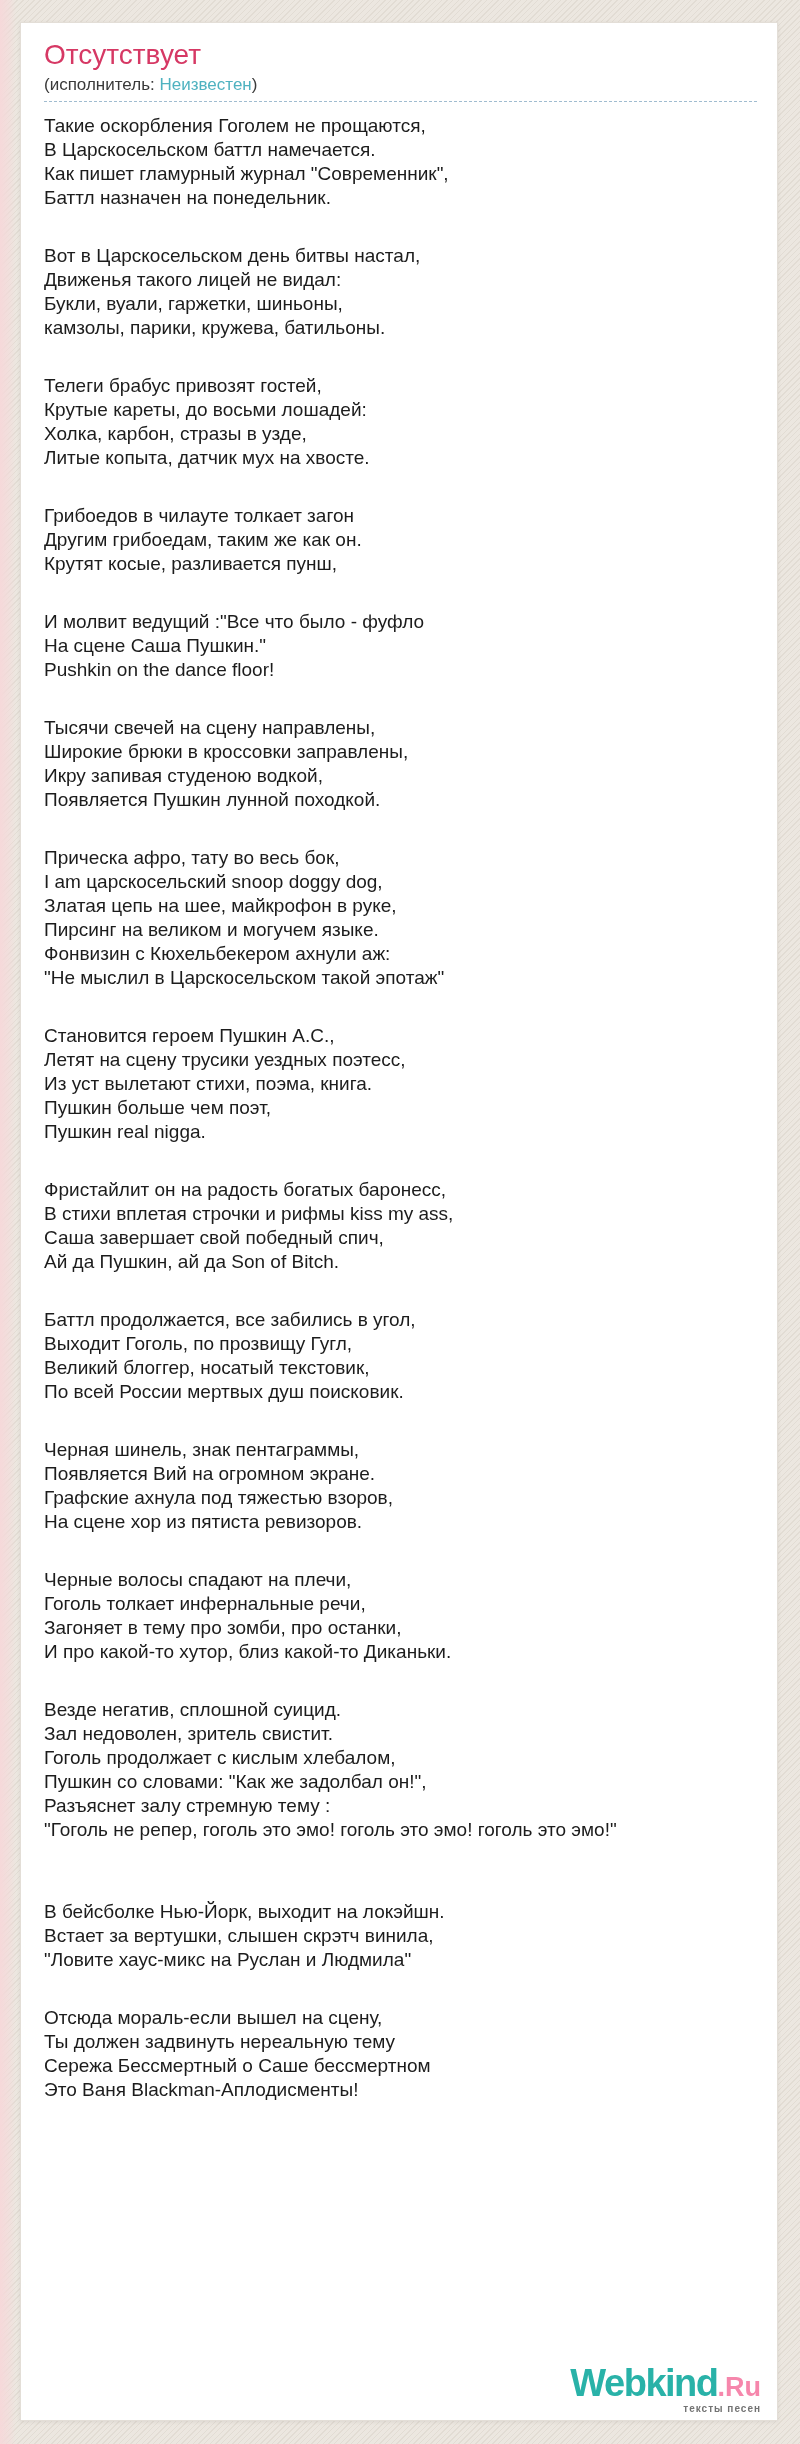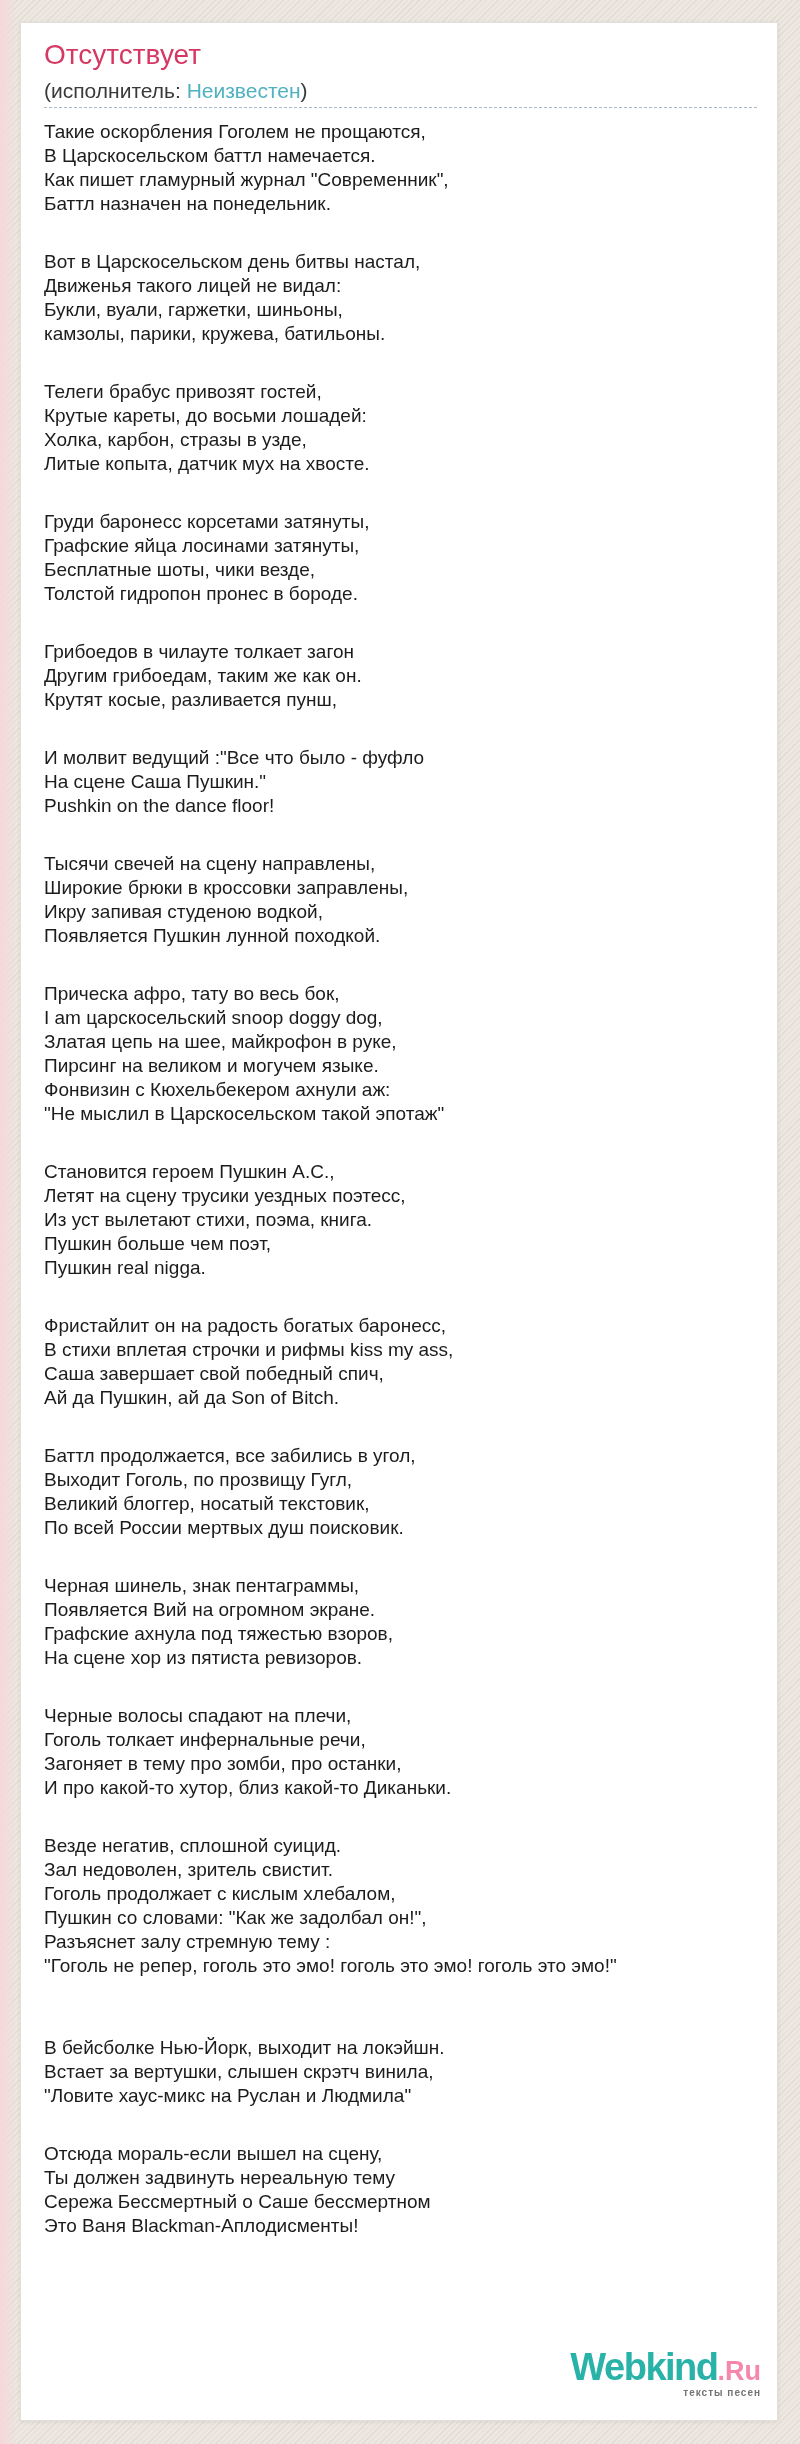--- a/index.html
+++ b/index.html
@@ -20,43 +20,43 @@
   .page-box {
     position: absolute; left: 20px; top: 22px;
     width: 758px; height: 2399px;
     box-sizing: border-box;
     background: #ffffff;
     border: 1px solid #e3ded7;
     box-shadow: 0 1px 4px rgba(0,0,0,0.07);
     padding: 16px 20px 0 23px;
   }
   .song-title {
-    margin: 0 0 10px 0;
+    margin: 0 0 4px 0;
     font-size: 28px;
     line-height: 32px;
     font-weight: 400;
     color: #d63864;
   }
   .song-subtitle {
-    font-size: 21px;
+    font-size: 17px;
     line-height: 20px;
     color: #3a3a3a;
     padding-bottom: 6px;
     border-bottom: 1px dashed #a0bcd0;
   }
   .artist-link { color: #4fb2c0; text-decoration: none; cursor: pointer; }
   .lyrics {
     padding-top: 12px;
     font-size: 19px;
     line-height: 24px;
     color: #1c1c1c;
   }
   .lyrics p { margin: 0 0 34px 0; }
   .logo {
-    position: absolute; right: 16px; bottom: 22px;
+    position: absolute; right: 16px; bottom: 6px;
     text-align: right;
     line-height: 1;
     cursor: pointer;
   }
   .logo-main {
     font-weight: bold;
     font-size: 38px;
     letter-spacing: -1.5px;
     color: #29b2a8;
   }
@@ -83,21 +83,20 @@
   <h1 class="song-title">Отсутствует</h1>
 
   <div class="song-subtitle">
     <span>(исполнитель: </span><a class="artist-link">Неизвестен</a><span>)</span>
   </div>
 
   <div class="lyrics">
       <p><span>Такие оскорбления Гоголем не прощаются,</span><br><span>В Царскосельском баттл намечается.</span><br><span>Как пишет гламурный журнал "Современник",</span><br><span>Баттл назначен на понедельник.</span></p>
       <p><span>Вот в Царскосельском день битвы настал,</span><br><span>Движенья такого лицей не видал:</span><br><span>Букли, вуали, гаржетки, шиньоны,</span><br><span>камзолы, парики, кружева, батильоны.</span></p>
       <p><span>Телеги брабус привозят гостей,</span><br><span>Крутые кареты, до восьми лошадей:</span><br><span>Холка, карбон, стразы в узде,</span><br><span>Литые копыта, датчик мух на хвосте.</span></p>
-      <p><span>Груди баронесс корсетами затянуты,</span><br><span>Графские яйца лосинами затянуты,</span><br><span>Бесплатные шоты, чики везде,</span><br><span>Толстой гидропон пронес в бороде.</span></p>
       <p><span>Грибоедов в чилауте толкает загон</span><br><span>Другим грибоедам, таким же как он.</span><br><span>Крутят косые, разливается пунш,</span><br></p>
       <p><span>И молвит ведущий :"Все что было - фуфло</span><br><span>На сцене Саша Пушкин."</span><br><span>Pushkin on the dance floor!</span></p>
       <p><span>Тысячи свечей на сцену направлены,</span><br><span>Широкие брюки в кроссовки заправлены,</span><br><span>Икру запивая студеною водкой,</span><br><span>Появляется Пушкин лунной походкой.</span></p>
       <p><span>Прическа афро, тату во весь бок,</span><br><span>I am царскосельский snoop doggy dog,</span><br><span>Златая цепь на шее, майкрофон в руке,</span><br><span>Пирсинг на великом и могучем языке.</span><br><span>Фонвизин с Кюхельбекером ахнули аж:</span><br><span>"Не мыслил в Царскосельском такой эпотаж"</span></p>
       <p><span>Становится героем Пушкин А.С.,</span><br><span>Летят на сцену трусики уездных поэтесс,</span><br><span>Из уст вылетают стихи, поэма, книга.</span><br><span>Пушкин больше чем поэт,</span><br><span>Пушкин real nigga.</span></p>
       <p><span>Фристайлит он на радость богатых баронесс,</span><br><span>В стихи вплетая строчки и рифмы kiss my ass,</span><br><span>Саша завершает свой победный спич,</span><br><span>Ай да Пушкин, ай да Son of Bitch.</span></p>
       <p><span>Баттл продолжается, все забились в угол,</span><br><span>Выходит Гоголь, по прозвищу Гугл,</span><br><span>Великий блоггер, носатый текстовик,</span><br><span>По всей России мертвых душ поисковик.</span></p>
       <p><span>Черная шинель, знак пентаграммы,</span><br><span>Появляется Вий на огромном экране.</span><br><span>Графские ахнула под тяжестью взоров,</span><br><span>На сцене хор из пятиста ревизоров.</span></p>
       <p><span>Черные волосы спадают на плечи,</span><br><span>Гоголь толкает инфернальные речи,</span><br><span>Загоняет в тему про зомби, про останки,</span><br><span>И про какой-то хутор, близ какой-то Диканьки.</span></p>
       <p><span>Везде негатив, сплошной суицид.</span><br><span>Зал недоволен, зритель свистит.</span><br><span>Гоголь продолжает с кислым хлебалом,</span><br><span>Пушкин со словами: "Как же задолбал он!",</span><br><span>Разъяснет залу стремную тему :</span><br><span>"Гоголь не репер, гоголь это эмо! гоголь это эмо! гоголь это эмо!"</span></p>

